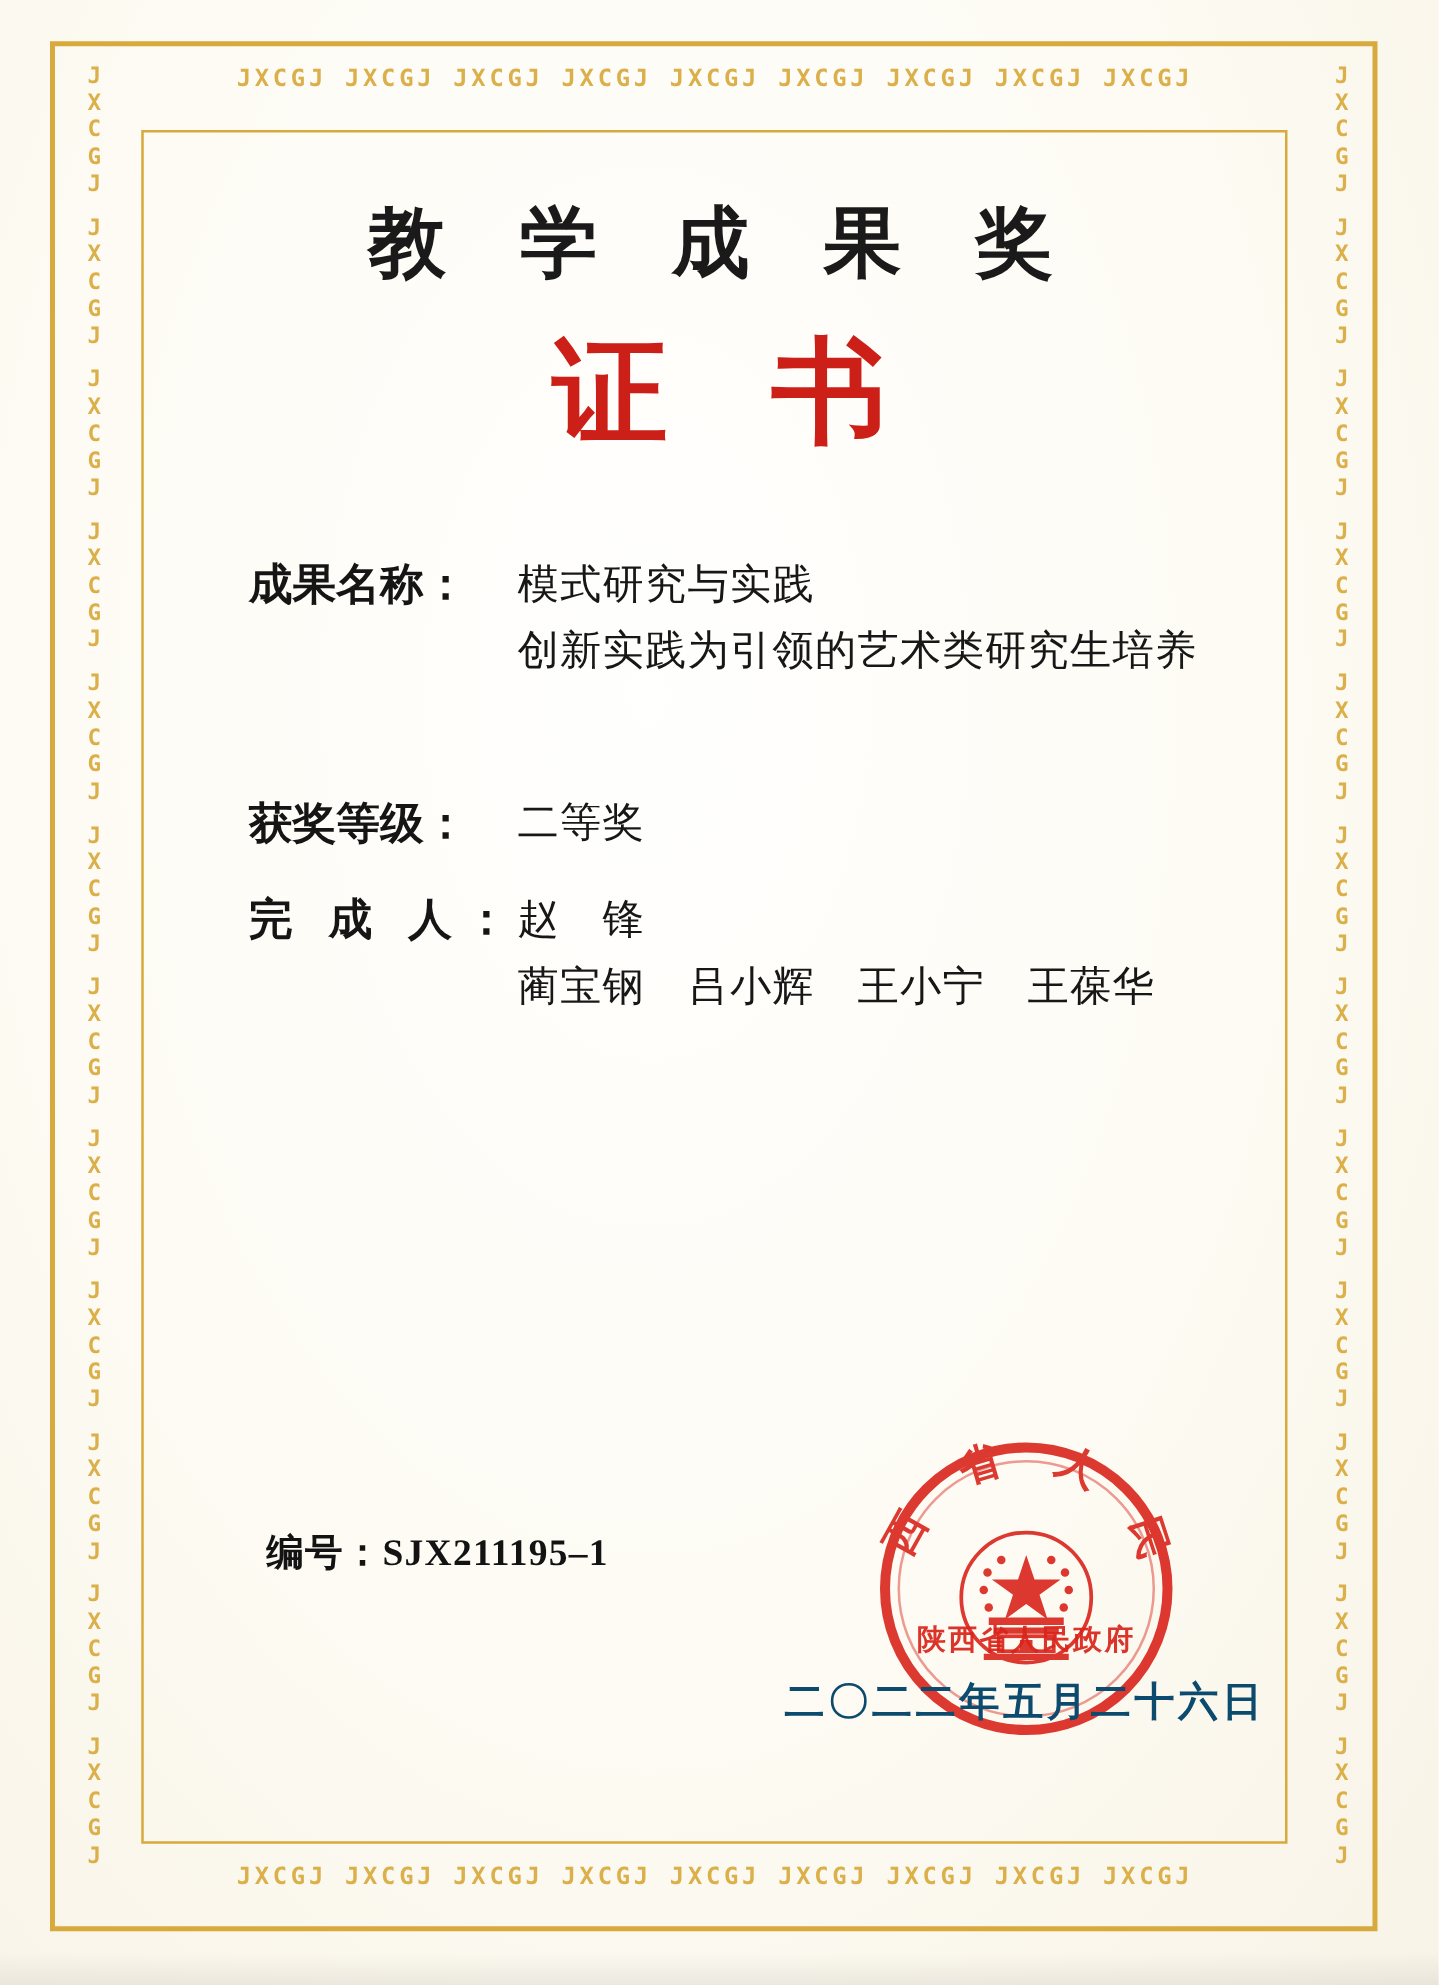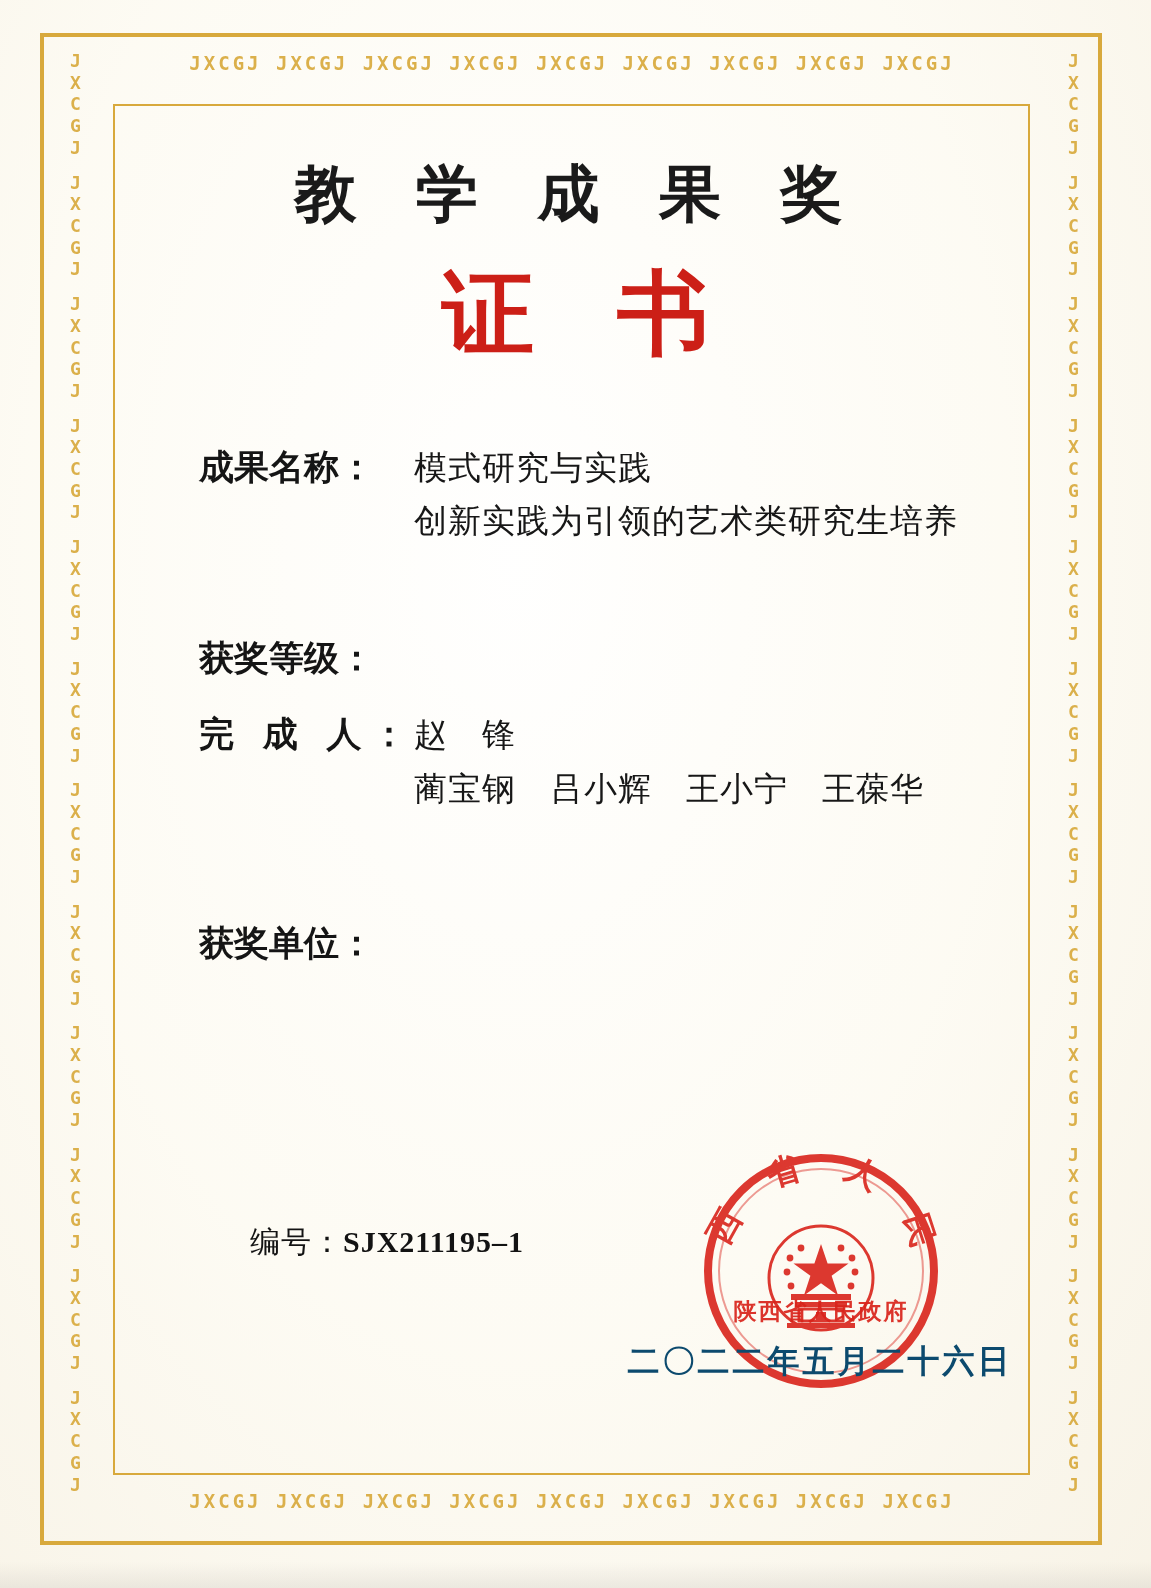--- a/index.html
+++ b/index.html
@@ -161,21 +161,21 @@
   
   .serial {
     position: absolute;
     left: 213px;
     top: 1222px;
     font-size: 30px;
     font-weight: 700;
     color: #131313;
     letter-spacing: 1px;
   }
-  .serial .serial-label { font-weight: 400; margin-left: 37px; }
+  .serial .serial-label { font-weight: 700; }
 
   
   .seal {
     position: absolute;
     left: 690px;
     top: 1140px;
     width: 262px;
     height: 262px;
     pointer-events: none;
   }
@@ -388,38 +388,38 @@
       <div class="field-value">
         <span class="line2">模式研究与实践</span>
         <span class="line2">创新实践为引领的艺术类研究生培养</span>
       </div>
     </div>
 
     <div class="gap-lg"></div>
 
     <div class="field-row">
       <div class="field-label">获奖等级：</div>
+      <div class="field-value">二等奖</div>
     </div>
 
     <div class="gap-md"></div>
 
     <div class="field-row">
       <div class="field-label sp2">完 成 人：</div>
       <div class="field-value">
         <span class="line2">赵　锋</span>
         <span class="line2 names">
           <span>蔺宝钢</span><span>吕小辉</span><span>王小宁</span><span>王葆华</span>
         </span>
       </div>
     </div>
 
     <div class="gap-xl"></div>
 
     <div class="field-row">
-      <div class="field-label">获奖单位：</div>
     </div>
   </div>
 
   <div class="serial">
     <span class="serial-label">编号：</span><span>SJX211195–1</span>
   </div>
 
   <div class="seal">
     <svg width="262" height="262" viewBox="0 0 262 262" xmlns="http://www.w3.org/2000/svg">
       <defs>

